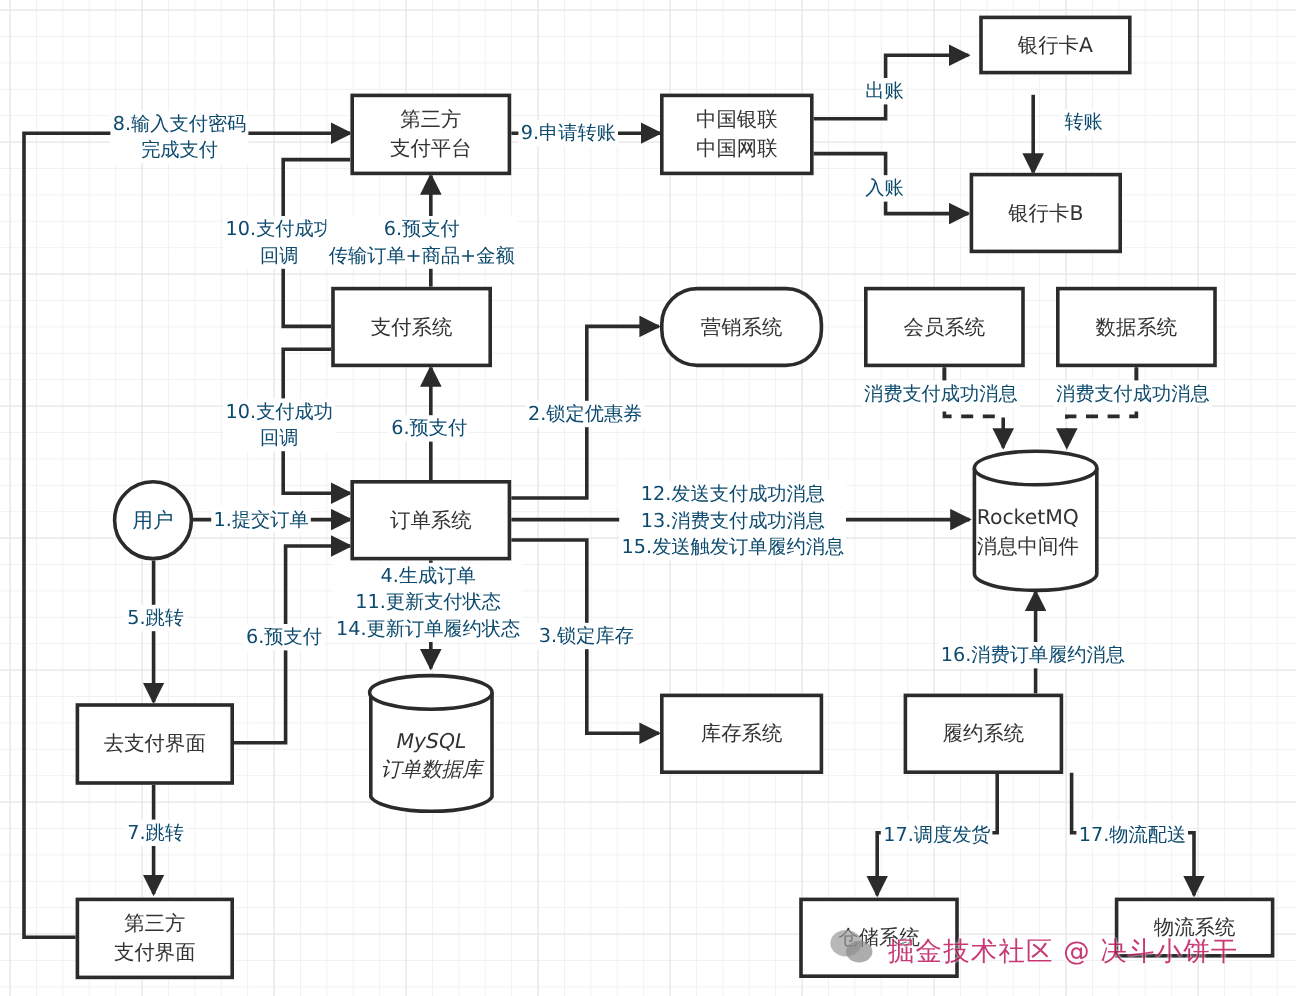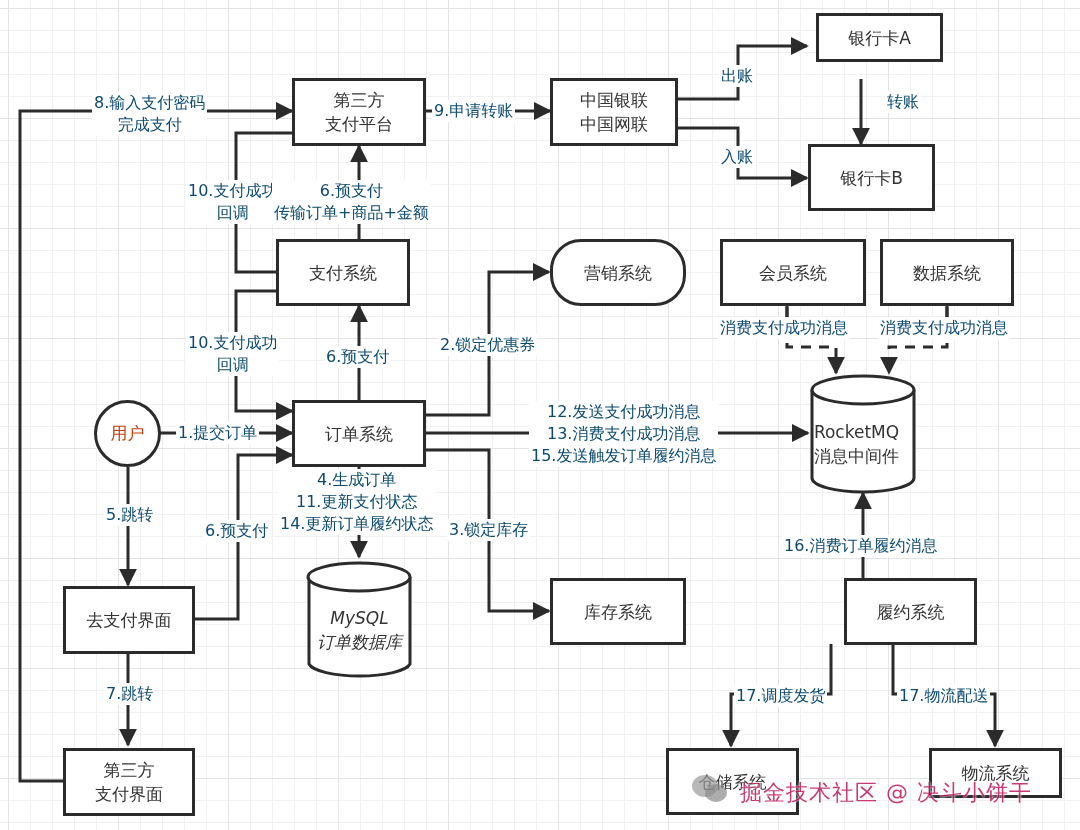--- a/index.html
+++ b/index.html
@@ -21,21 +21,21 @@
     position: absolute; box-sizing: border-box;
     border: 3px solid #2b2b2b; background: #fff;
     display: flex; align-items: center; justify-content: center;
     text-align: center; font-size: 17px; line-height: 24px; color: #333;
     white-space: pre-line;
   }
   .circle {
     position: absolute; box-sizing: border-box;
     border: 3px solid #2b2b2b; background: #fff; border-radius: 50%;
     display: flex; align-items: center; justify-content: center;
-    font-size: 17px; color: #c2410c;
+    font-size: 17px; color: #0c4a6e;
   }
   .cyl-text {
     position: absolute; text-align: center; font-size: 17px; line-height: 24px;
     color: #333; white-space: pre-line;
   }
   .lbl {
     position: absolute; font-size: 16px; line-height: 22px; color: #0c4a6e;
     background: #fff; text-align: center; white-space: pre-line; padding: 0 2px;
   }
   .watermark {
@@ -148,27 +148,27 @@
 </div>
 <div class="box" style="left:292px;top:400px;width:134px;height:67px;">
   <span>订单系统</span>
 </div>
 <div class="box" style="left:550px;top:239px;width:136px;height:67px;border-radius:31px;">
   <span>营销系统</span>
 </div>
 <div class="box" style="left:550px;top:578px;width:136px;height:67px;">
   <span>库存系统</span>
 </div>
-<div class="box" style="left:720px;top:239px;width:146px;height:67px;">
+<div class="box" style="left:720px;top:239px;width:134px;height:67px;">
   <span>会员系统</span>
 </div>
 <div class="box" style="left:880px;top:239px;width:134px;height:67px;">
   <span>数据系统</span>
 </div>
-<div class="box" style="left:844px;top:578px;width:133px;height:67px;">
+<div class="box" style="left:753px;top:578px;width:133px;height:67px;">
   <span>履约系统</span>
 </div>
 <div class="box" style="left:666px;top:748px;width:133px;height:67px;">
   <span>仓储系统</span>
 </div>
 <div class="box" style="left:929px;top:748px;width:133px;height:50px;">
   <span>物流系统</span>
 </div>
 
 <div class="cyl-text" style="left:812px;top:420px;width:89px;">RocketMQ
@@ -188,21 +188,21 @@
 回调</div>
 <div class="lbl" style="left:324px;top:346px;">6.预支付</div>
 <div class="lbl" style="left:272px;top:180px;">6.预支付
 传输订单+商品+金额</div>
 <div class="lbl" style="left:432px;top:100px;">9.申请转账</div>
 <div class="lbl" style="left:719px;top:65px;">出账</div>
 <div class="lbl" style="left:719px;top:146px;">入账</div>
 <div class="lbl" style="left:843px;top:91px;margin-left:42px;">转账</div>
 <div class="lbl" style="left:438px;top:334px;">2.锁定优惠券</div>
 <div class="lbl" style="left:447px;top:519px;">3.锁定库存</div>
-<div class="lbl" style="left:516px;top:401px;margin-left:13px;">12.发送支付成功消息
+<div class="lbl" style="left:516px;top:401px;">12.发送支付成功消息
 13.消费支付成功消息
 15.发送触发订单履约消息</div>
 <div class="lbl" style="left:278px;top:469px;">4.生成订单
 11.更新支付状态
 14.更新订单履约状态</div>
 <div class="lbl" style="left:718px;top:317px;">消费支付成功消息</div>
 <div class="lbl" style="left:878px;top:317px;">消费支付成功消息</div>
 <div class="lbl" style="left:782px;top:535px;">16.消费订单履约消息</div>
 <div class="lbl" style="left:734px;top:685px;">17.调度发货</div>
 <div class="lbl" style="left:897px;top:685px;">17.物流配送</div>

